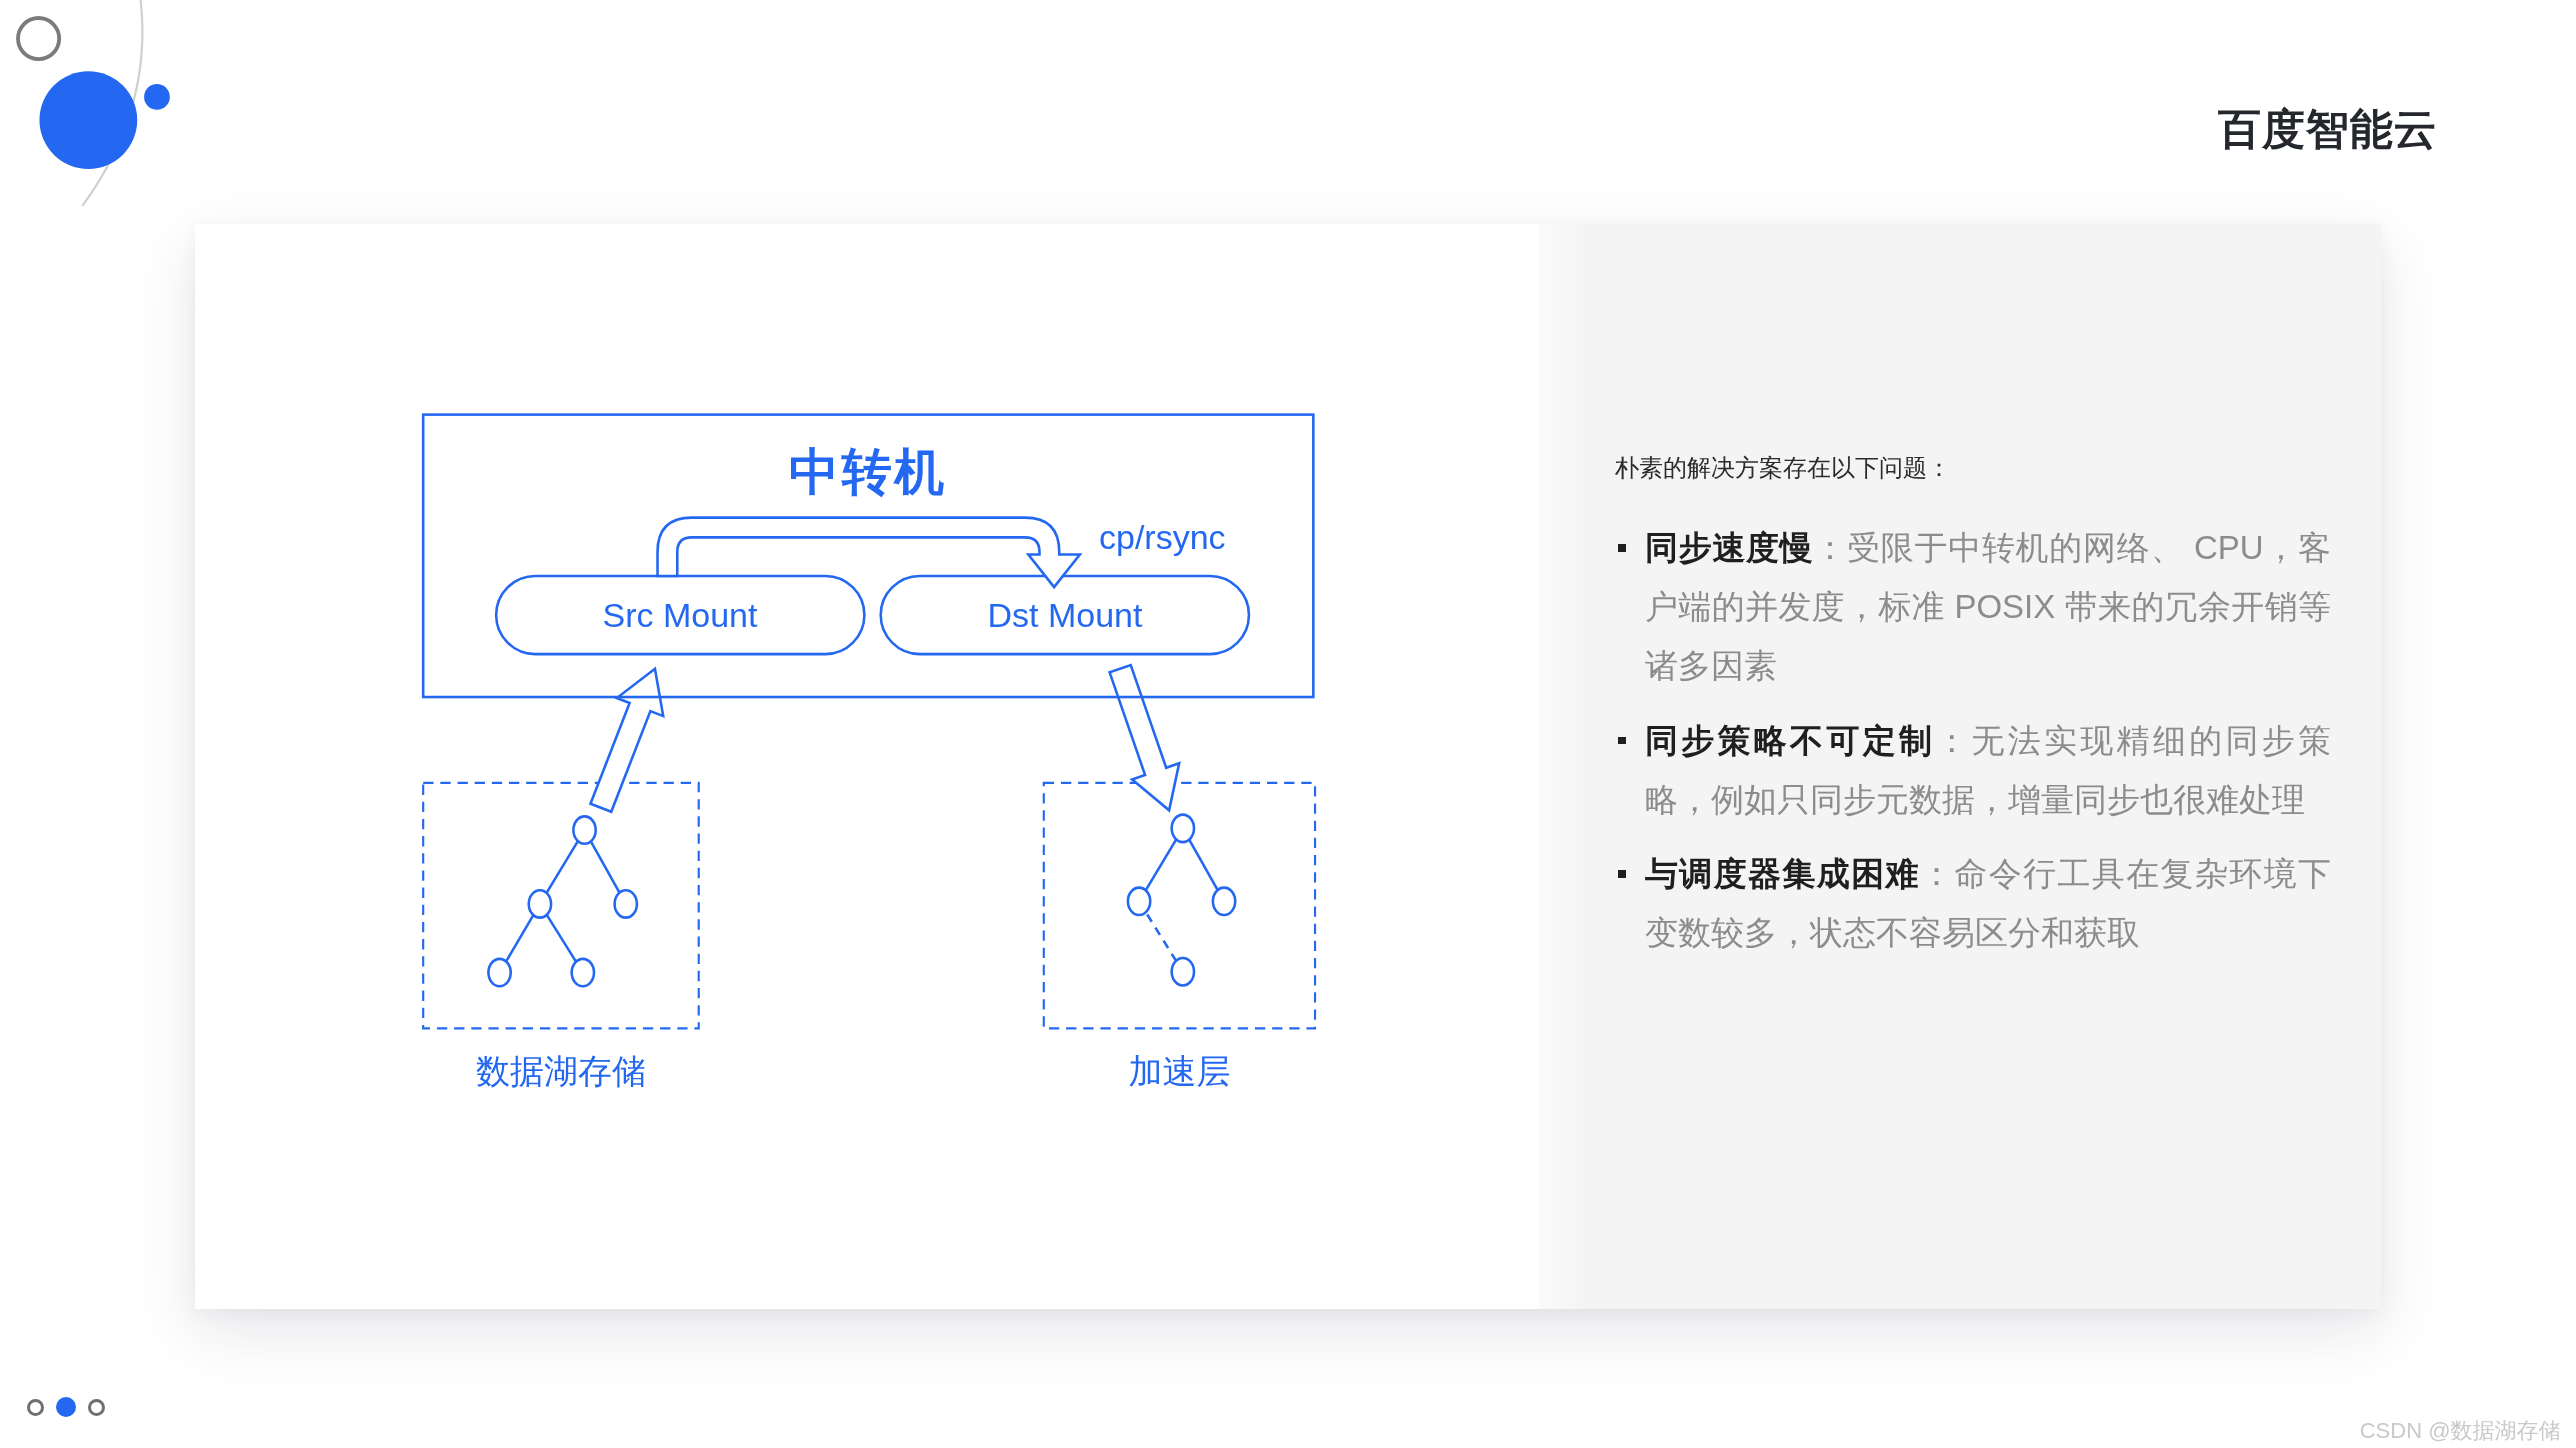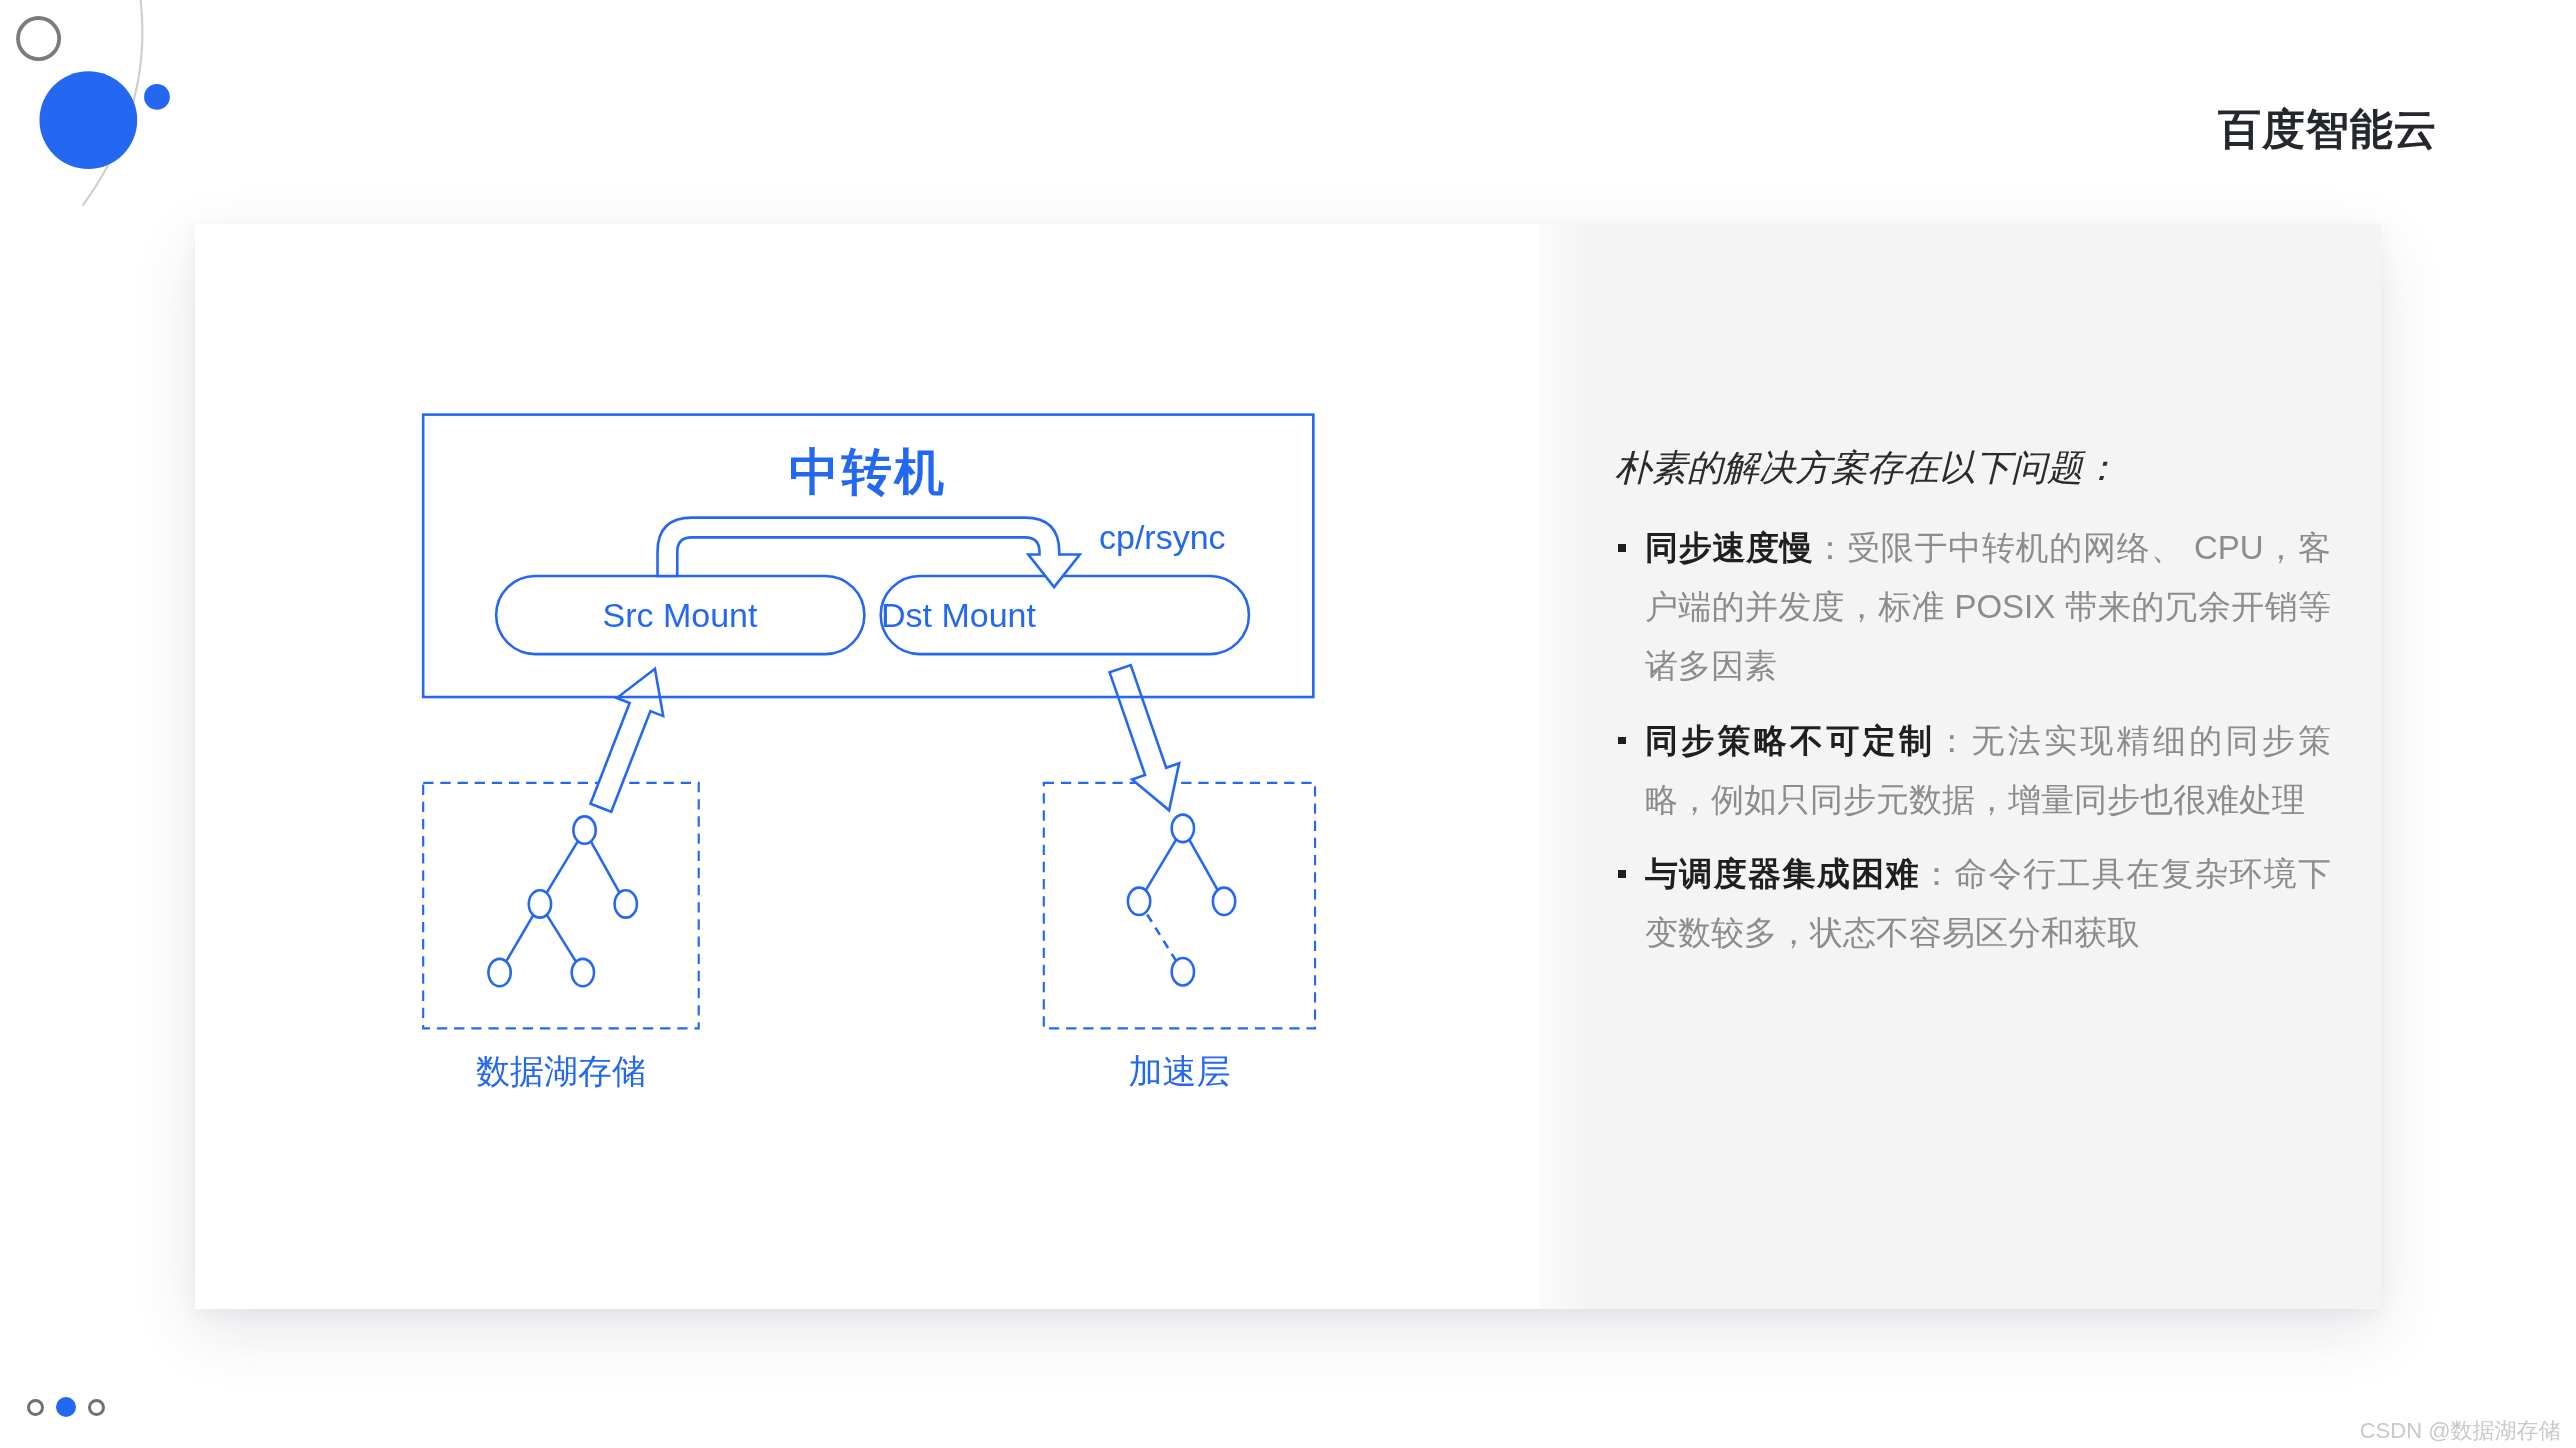--- a/index.html
+++ b/index.html
@@ -33,28 +33,28 @@
   .ln{stroke:var(--blue);fill:none;}
   .fw{stroke:var(--blue);fill:#fff;}
 
   
   .dlabel{color:var(--blue);white-space:nowrap;}
   #transfer-title{left:423px;top:439px;width:890px;text-align:center;
     font-size:50px;font-weight:800;letter-spacing:2.6px;font-family:Liberation Serif, serif;}
   #src-label{left:496px;top:576px;width:368px;height:78px;line-height:78px;
     text-align:center;font-size:34px;font-weight:500;}
   #dst-label{left:881px;top:576px;width:368px;height:78px;line-height:78px;
-    font-size:34px;font-weight:500;}
+    text-align:center;font-size:34px;font-weight:500;}
   #arrow-label{left:1099px;top:518px;font-size:34px;font-weight:500;}
   #lake-label{left:423px;top:1049px;width:276px;text-align:center;font-size:34px;font-weight:500;}
   #accel-label{left:1044px;top:1049px;width:271px;text-align:center;font-size:34px;font-weight:500;}
 
   
-  #panel-heading{left:1615px;top:445px;font-size:36px;line-height:45px;font-weight:500;
-    color:var(--heading);white-space:nowrap;font-style:italic;}
+  #panel-heading{left:1615px;top:445px;font-size:24px;line-height:45px;font-weight:500;
+    color:var(--heading);white-space:nowrap;}
   #bullet-list{left:1618px;top:518px;width:716px;}
   .bullet{position:relative;padding-left:27px;margin-bottom:15.5px;width:713px;
     font-size:33px;line-height:59px;text-align:justify;}
   .bullet .sq{position:absolute;left:0;top:26px;width:7.7px;height:7.7px;background:var(--btitle);}
   .bullet .bt{font-weight:700;color:var(--btitle);}
   .bullet .bd{font-weight:400;color:var(--btext);}
 
   
   #pagination{left:27px;top:1397px;display:flex;gap:12px;align-items:center;}
   .dot{width:17px;height:17px;border-radius:50%;border:3px solid var(--dot-gray);background:transparent;}

